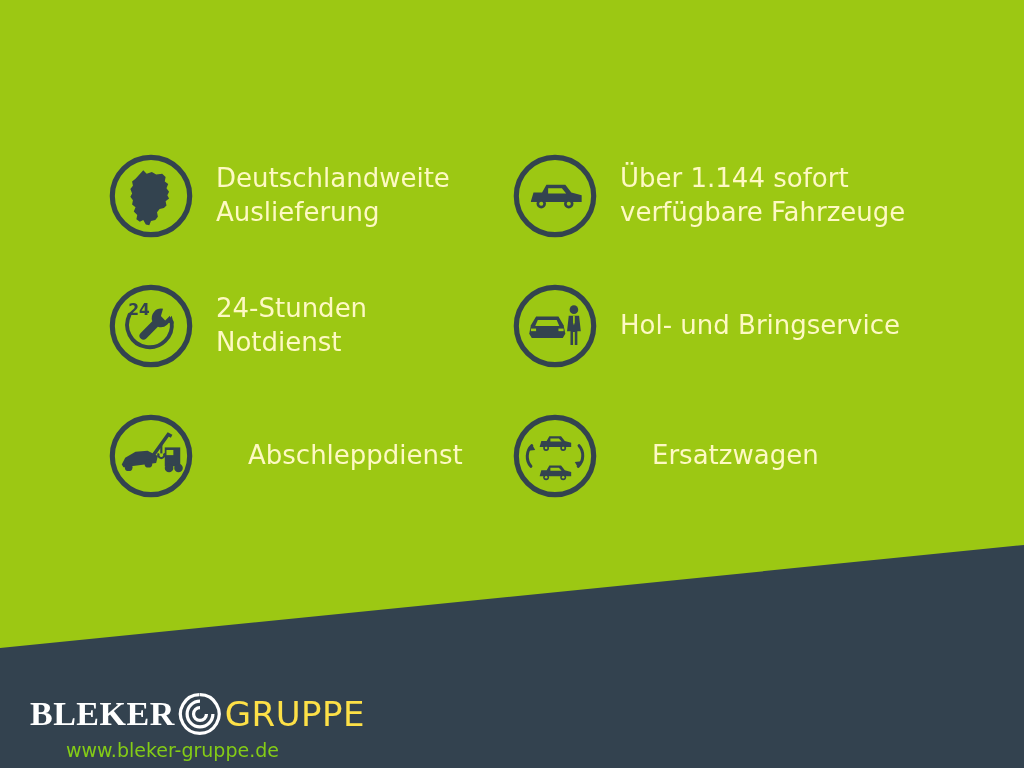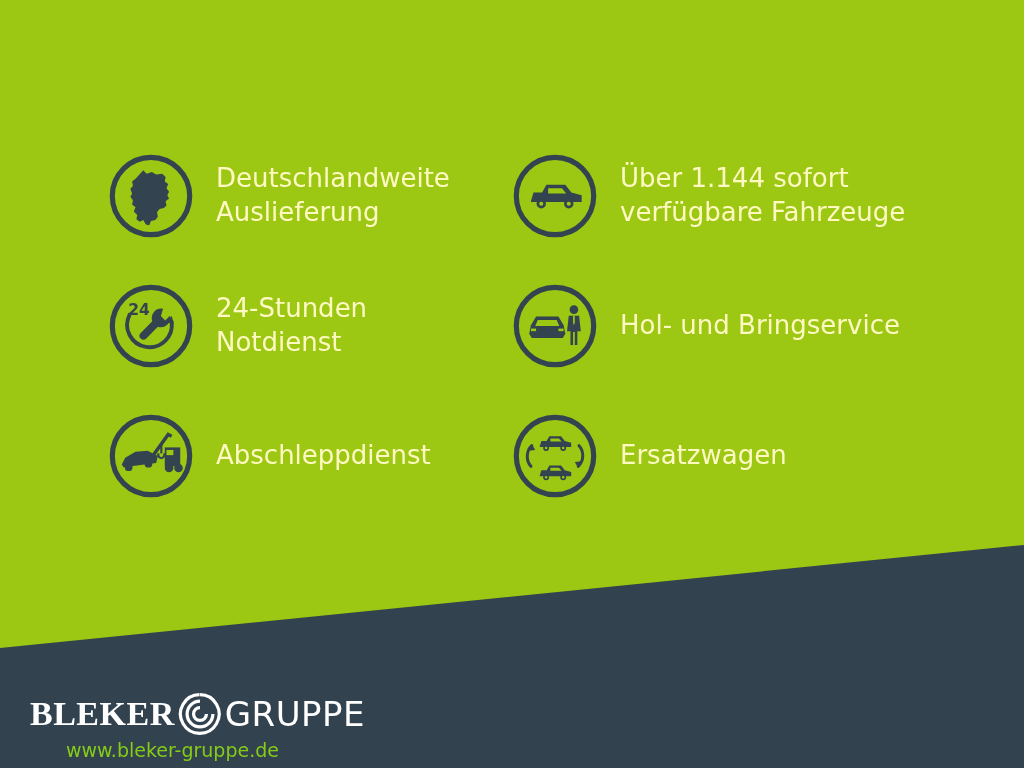--- a/index.html
+++ b/index.html
@@ -53,21 +53,21 @@
   .col-right { left: 512px; width: 440px; }
 
   .feature-row {
     position: absolute;
     display: flex;
     align-items: center;
     height: 92px;
   }
   .row-0 { top: 0px; }
   .row-1 { top: 130px; }
-  .row-2 { top: 260px; }
+  .row-2 { top: 260px; gap: 32px; }
 
   .icon-circle {
     flex: 0 0 auto;
     width: 86px;
     height: 86px;
     display: block;
   }
   .feature-label {
     margin-left: 22px;
     font-size: 26px;
@@ -94,21 +94,21 @@
     font-family: Liberation Serif, serif;
   }
   .logo-mark {
     width: 46px;
     height: 46px;
     margin: 0 2px 0 2px;
   }
   .logo-light {
     font-size: 34px;
     font-weight: normal;
-    color: #ffffff;
+    color: #fde047;
     letter-spacing: 0.5px;
     font-family: "DejaVu Sans", sans-serif;
   }
   #footer-url {
     position: absolute;
     left: 66px;
     top: 739px;
     font-size: 19px;
     color: #84cc16;
     font-family: "DejaVu Sans", sans-serif;

